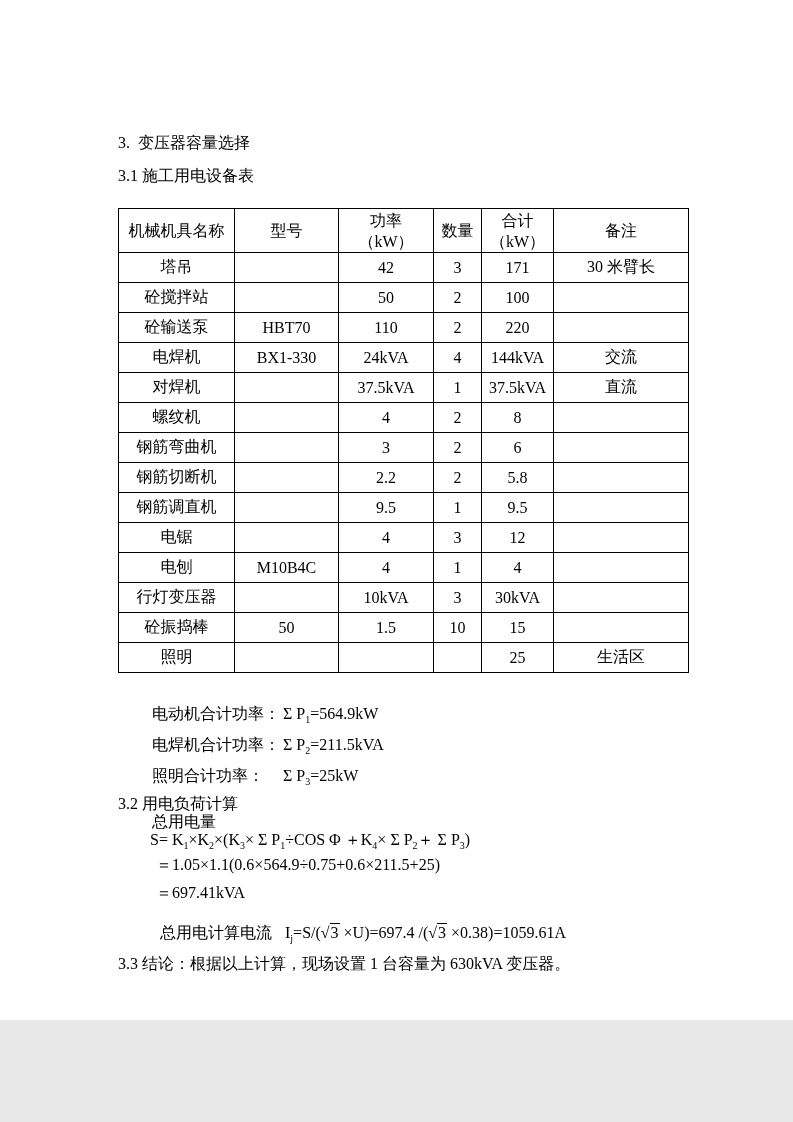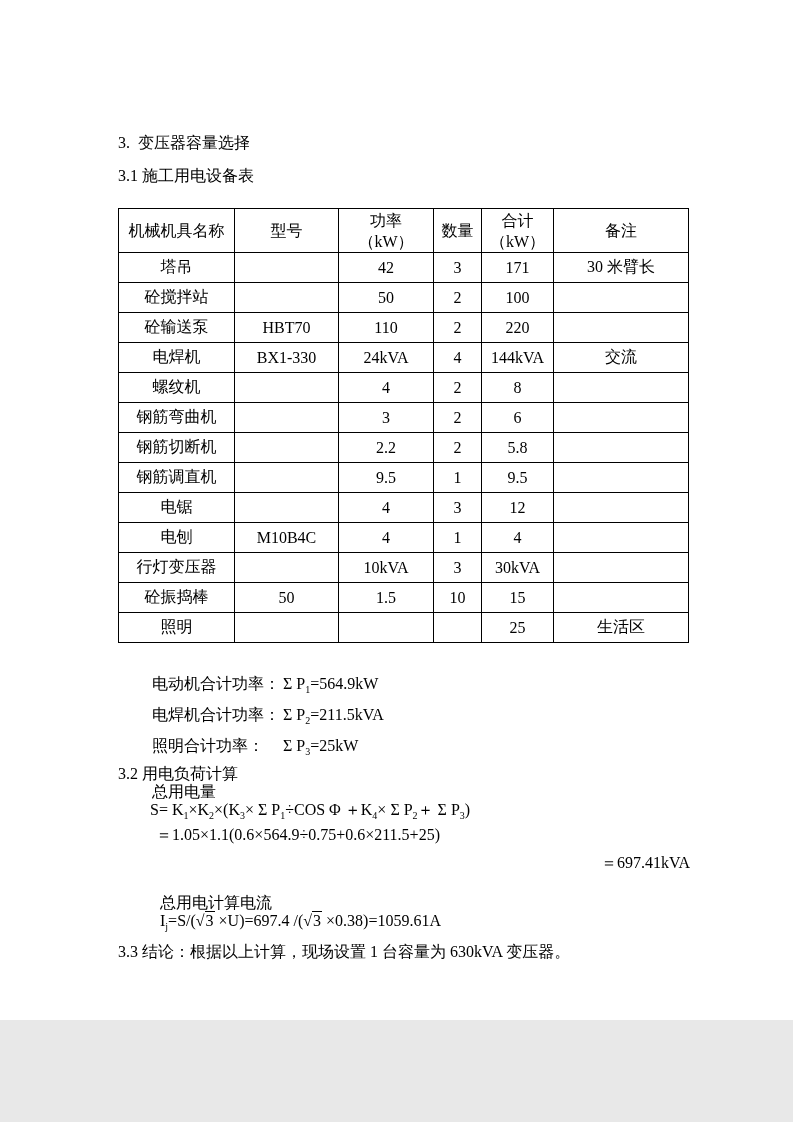--- a/index.html
+++ b/index.html
@@ -20,22 +20,22 @@
   }
   table.equip thead th{height:43px;white-space:pre-line;line-height:21px;}
   table.equip tbody tr{height:30px;}
   .totals{margin-top:32px;margin-left:34px;}
   .total-line{display:flex;line-height:17px;margin-bottom:14px;white-space:pre-wrap;}
   .total-line:last-child{margin-bottom:0;}
   .total-label{width:131px;flex:0 0 131px;}
   .sub32{margin-left:34px;line-height:18px;}
   .sline{margin-left:32px;margin-top:0;line-height:18px;white-space:pre-wrap;}
   .eq1{margin-left:38px;margin-top:7px;line-height:18px;white-space:pre-wrap;}
-  .eq2{margin-left:38px;margin-top:10px;line-height:18px;white-space:pre-wrap;text-align:right;}
-  .current{margin-left:42px;margin-top:22px;line-height:18px;display:flex;white-space:pre-wrap;flex-direction:column;}
+  .eq2{margin-left:38px;margin-top:10px;line-height:18px;white-space:pre-wrap;}
+  .current{margin-left:42px;margin-top:22px;line-height:18px;display:flex;white-space:pre-wrap;}
   .cur-label{margin-right:13px;flex:0 0 auto;}
   sub{font-size:10px;line-height:0;}
   .sqrt{white-space:nowrap;}
   .sqrt .ov{border-top:1px solid #000;padding:0 1px;}
   .pagenum{position:absolute;left:0;top:1041px;width:793px;text-align:center;font-size:13px;line-height:15px;}
 </style>
 </head>
 <body>
 
 <div class="page">
@@ -92,20 +92,28 @@
           </tr>
           <tr>
             <td>电焊机</td>
             <td>BX1-330</td>
             <td>24kVA</td>
             <td>4</td>
             <td>144kVA</td>
             <td>交流</td>
           </tr>
           <tr>
+            <td>对焊机</td>
+            <td></td>
+            <td>37.5kVA</td>
+            <td>1</td>
+            <td>37.5kVA</td>
+            <td>直流</td>
+          </tr>
+          <tr>
             <td>螺纹机</td>
             <td></td>
             <td>4</td>
             <td>2</td>
             <td>8</td>
             <td></td>
           </tr>
           <tr>
             <td>钢筋弯曲机</td>
             <td></td>

